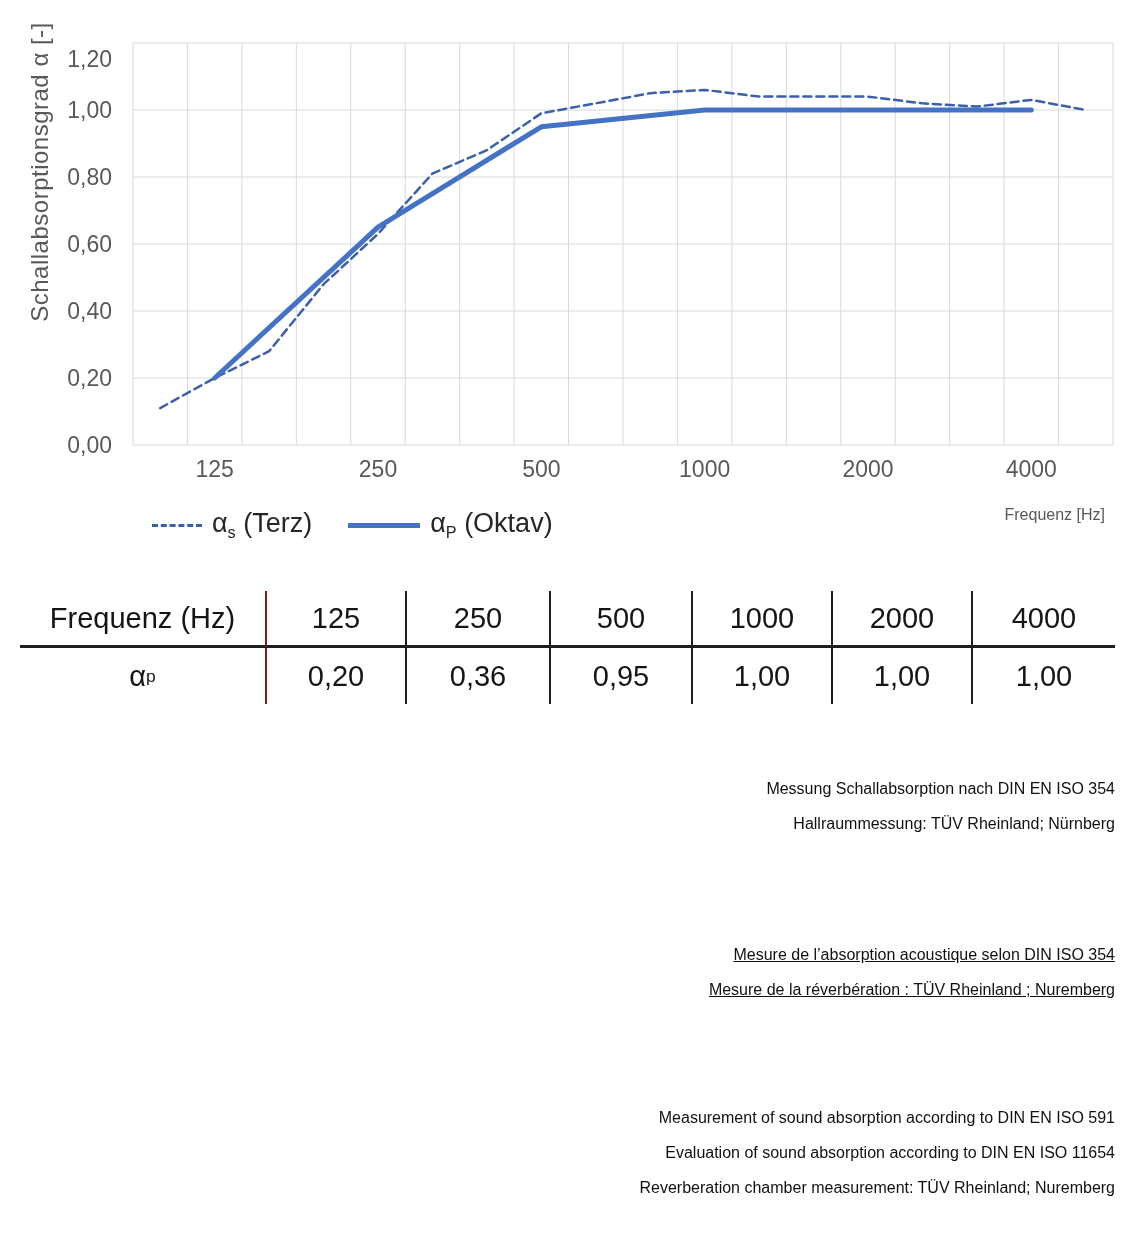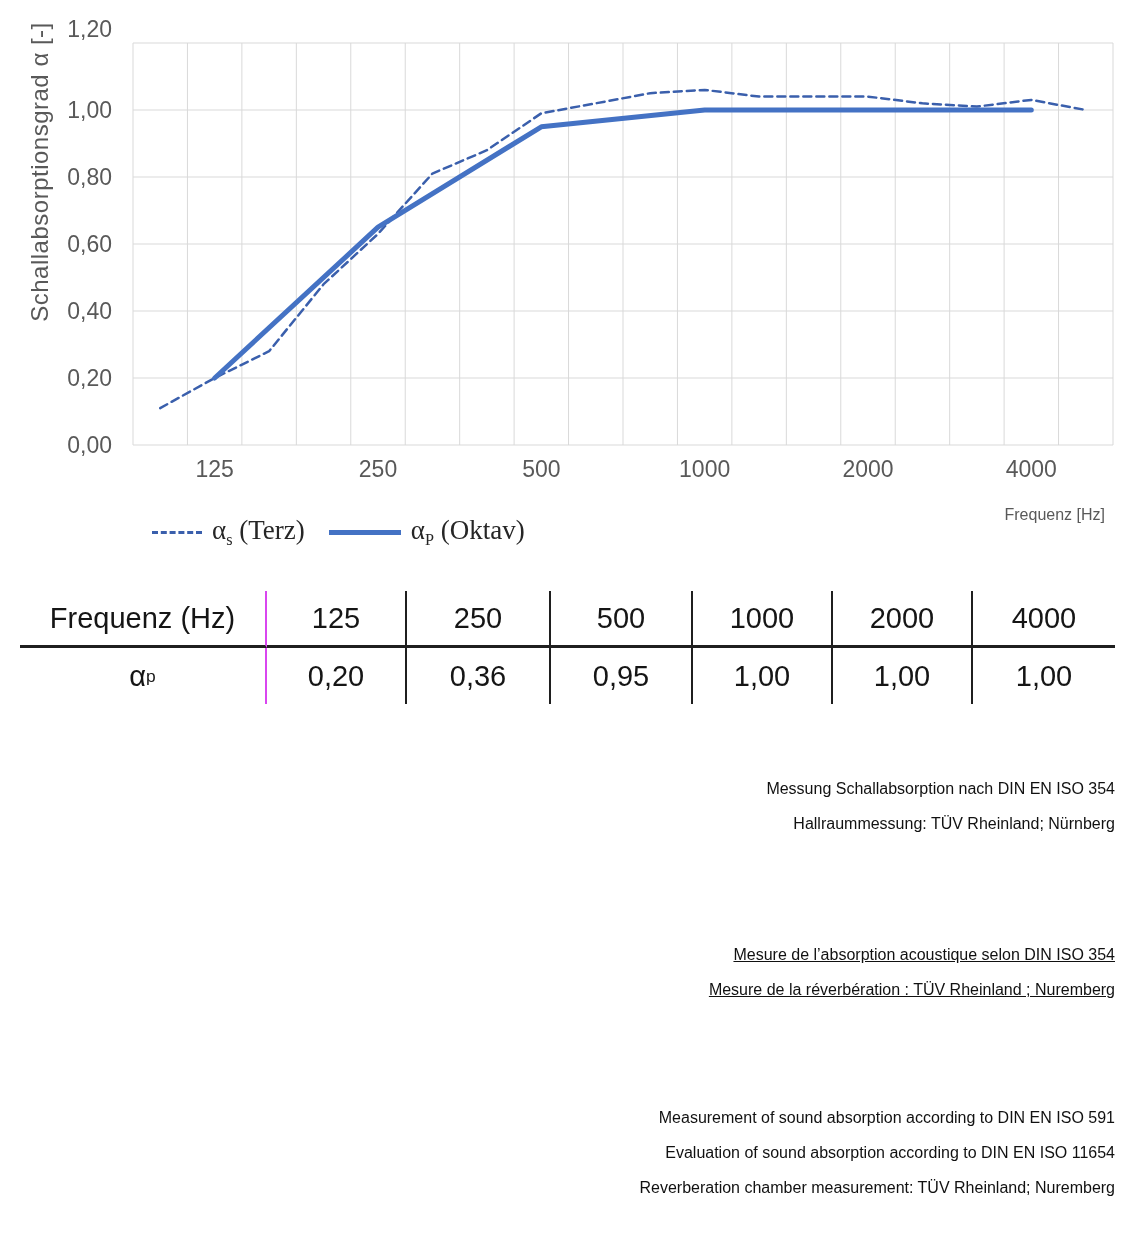--- a/index.html
+++ b/index.html
@@ -28,21 +28,21 @@
   .x-tick{
     position:absolute;transform:translateX(-50%);
     font-size:23px;color:#595959;
   }
   .x-axis-label{
     position:absolute;right:30px;top:506px;
     font-size:16px;color:#595959;
   }
   .legend{
     position:absolute;left:152px;top:508px;height:42px;
-    display:flex;align-items:flex-end;gap:24px;font-family:Liberation Serif, serif;
+    display:flex;align-items:flex-start;gap:36px;
   }
   .legend-item{display:flex;align-items:center;gap:10px;}
   .swatch-dashed{width:50px;height:0;border-top:3px dashed #3A5FAC;}
   .swatch-solid{width:72px;height:5px;background:#4472C4;}
   .legend-label{font-size:27px;color:#262626;white-space:nowrap;}
   .legend-label sub, .t-label sub{font-size:0.6em;}
   
   .abs-table{
     position:absolute;left:20px;top:591px;width:1095px;
     display:grid;
@@ -50,21 +50,21 @@
     grid-template-rows:57px 56px;
     color:#151515;
   }
   .t-cell{
     display:flex;align-items:center;justify-content:center;
     font-size:29px;
     border-right:2px solid #1f1f1f;
   }
   .t-cell.t-last{border-right:none;}
   .t-cell.t-head{border-bottom:3px solid #1f1f1f;}
-  .t-cell.t-first{border-right:2px solid #d946ef;}
+  .t-cell.t-first{border-right:2px solid #7f1d1d;}
   
   .notes{
     position:absolute;right:20px;left:20px;
     text-align:right;
     font-size:16px;line-height:35px;color:#111;
     white-space:nowrap;
   }
   .notes-de{top:771px;}
   .notes-fr{top:937px;text-decoration:underline;}
   .notes-en{top:1100px;}
@@ -106,21 +106,21 @@
         <polyline points="214.7,378.0 378.0,227.2 541.3,126.8 704.7,110.0 868.0,110.0 1031.3,110.0" fill="none" stroke="#4472C4" stroke-width="5" stroke-linejoin="round" stroke-linecap="round"></polyline>
       </svg>
     <div class="y-title">Schallabsorptionsgrad α [-]</div>
     <div class="y-ticks" id="y-ticks">
         <div class="y-tick" style="top: 432px; margin-left: 32px;">0,00</div>
         <div class="y-tick" style="top: 365px;">0,20</div>
         <div class="y-tick" style="top: 298px;">0,40</div>
         <div class="y-tick" style="top: 231px;">0,60</div>
         <div class="y-tick" style="top: 164px;">0,80</div>
         <div class="y-tick" style="top: 97px;">1,00</div>
-        <div class="y-tick" style="top: 16px;">1,20</div>
+        <div class="y-tick" style="top: 46px;">1,20</div>
       </div>
     <div class="x-ticks" id="x-ticks">
         <div class="x-tick" style="left: 214.667px;">125</div>
         <div class="x-tick" style="left: 378px;">250</div>
         <div class="x-tick" style="left: 541.333px;">500</div>
         <div class="x-tick" style="left: 704.667px;">1000</div>
         <div class="x-tick" style="left: 868px;">2000</div>
         <div class="x-tick" style="left: 1031.33px;">4000</div>
       </div>
     <div class="x-axis-label">Frequenz [Hz]</div>

